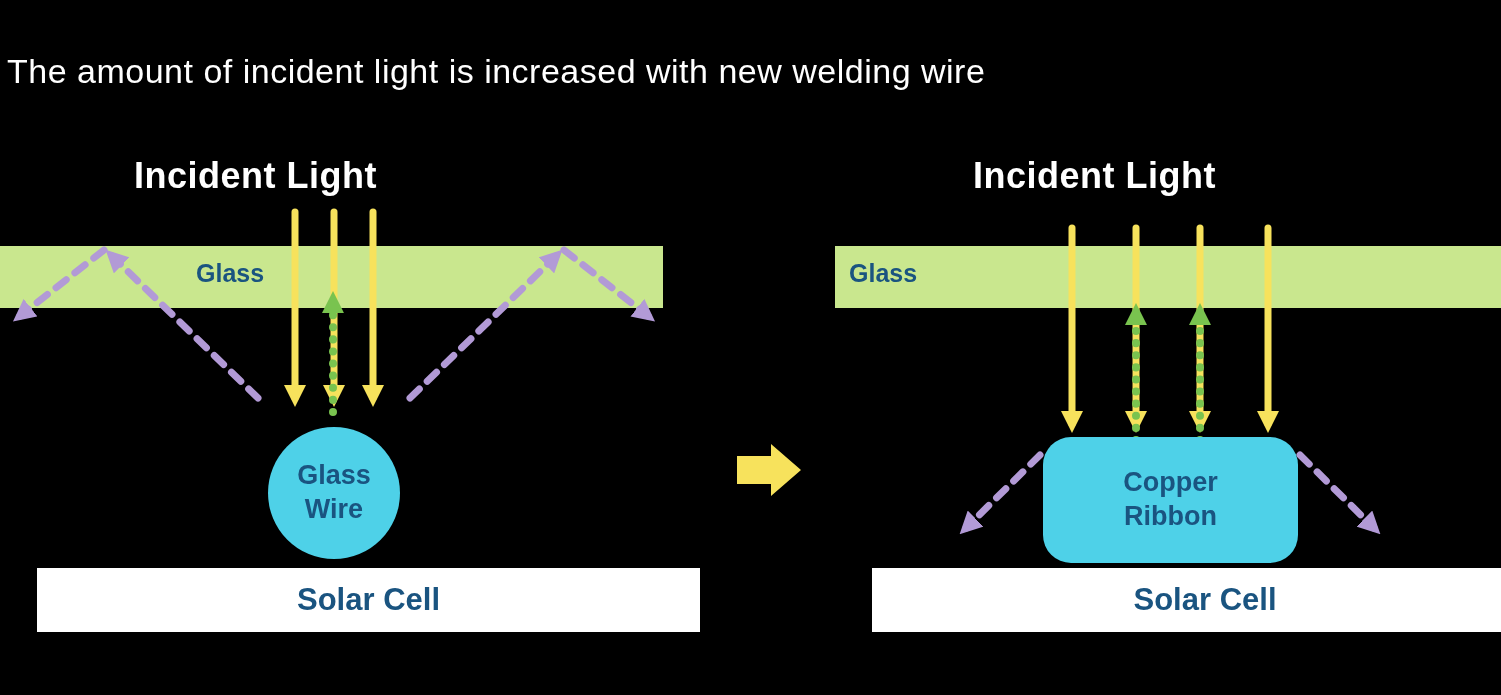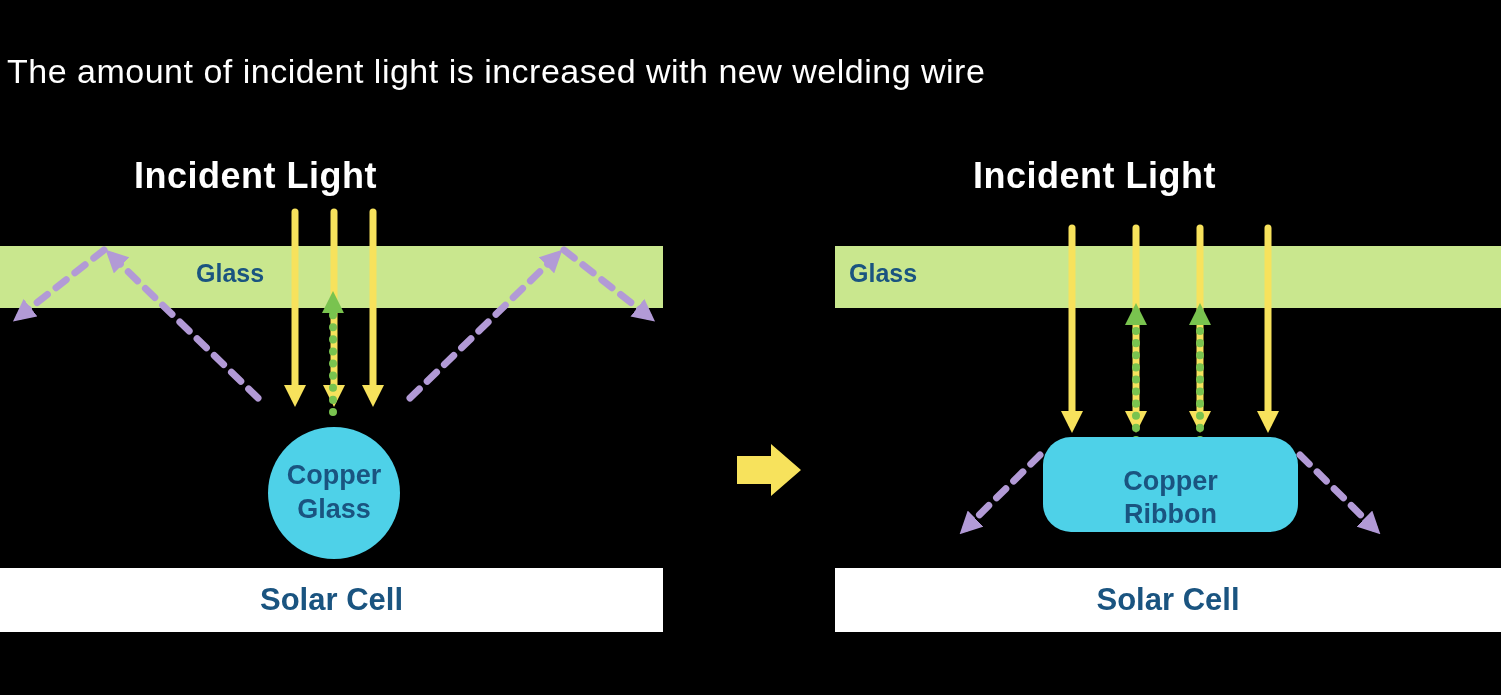--- a/index.html
+++ b/index.html
@@ -59,27 +59,27 @@
   .fill-green{fill:var(--green);}
   .copper{
     position:absolute;background:var(--cyan);z-index:6;
     display:flex;align-items:center;justify-content:center;
     color:var(--navy);font-size:27px;font-weight:700;text-align:center;
   }
   .copper-wire{
     left:268px;top:427px;width:132px;height:132px;border-radius:50%;
   }
   .copper-ribbon{
-    left:1043px;top:437px;width:255px;height:95px;border-radius:28px;align-items:flex-end;
+    left:1043px;top:437px;width:255px;height:126px;border-radius:28px;
   }
   .copper-label{width:130px;line-height:1.25;}
   .solar{
     position:absolute;top:568px;height:64px;background:var(--solar-cell-fill);
     display:flex;align-items:center;justify-content:center;
-    color:var(--navy);font-size:31px;font-weight:700;z-index:2;
+    color:var(--navy);font-size:31px;font-weight:700;z-index:2;margin-left:37px;
   }
   .solar-left{left:0;width:663px;}
   .solar-right{left:835px;width:666px;}
 </style>
 </head>
 <body>
 
 <div class="canvas">
 
   <div class="title">The amount of incident light is increased with new welding wire</div>
@@ -124,21 +124,21 @@
     <line class="ray-yellow" x1="1268" y1="228" x2="1268" y2="424" marker-end="url(#head-yellow)"></line>
 
     <line class="ray-green" x1="1136" y1="440" x2="1136" y2="312" marker-end="url(#head-green)"></line>
     <line class="ray-green" x1="1200" y1="440" x2="1200" y2="312" marker-end="url(#head-green)"></line>
 
     <line class="ray-purple" x1="1040" y1="455" x2="966" y2="528" marker-end="url(#head-purple)"></line>
     <line class="ray-purple" x1="1300" y1="455" x2="1374" y2="528" marker-end="url(#head-purple)"></line>
   </svg>
 
   <div class="copper copper-wire">
-    <div class="copper-label">Copper Glass</div>
+    <div class="copper-label">Glass Wire</div>
   </div>
 
   <div class="copper copper-ribbon">
     <div class="copper-label">Copper Ribbon</div>
   </div>
 
   <div class="solar solar-left">
     <span>Solar Cell</span>
   </div>
   <div class="solar solar-right">

